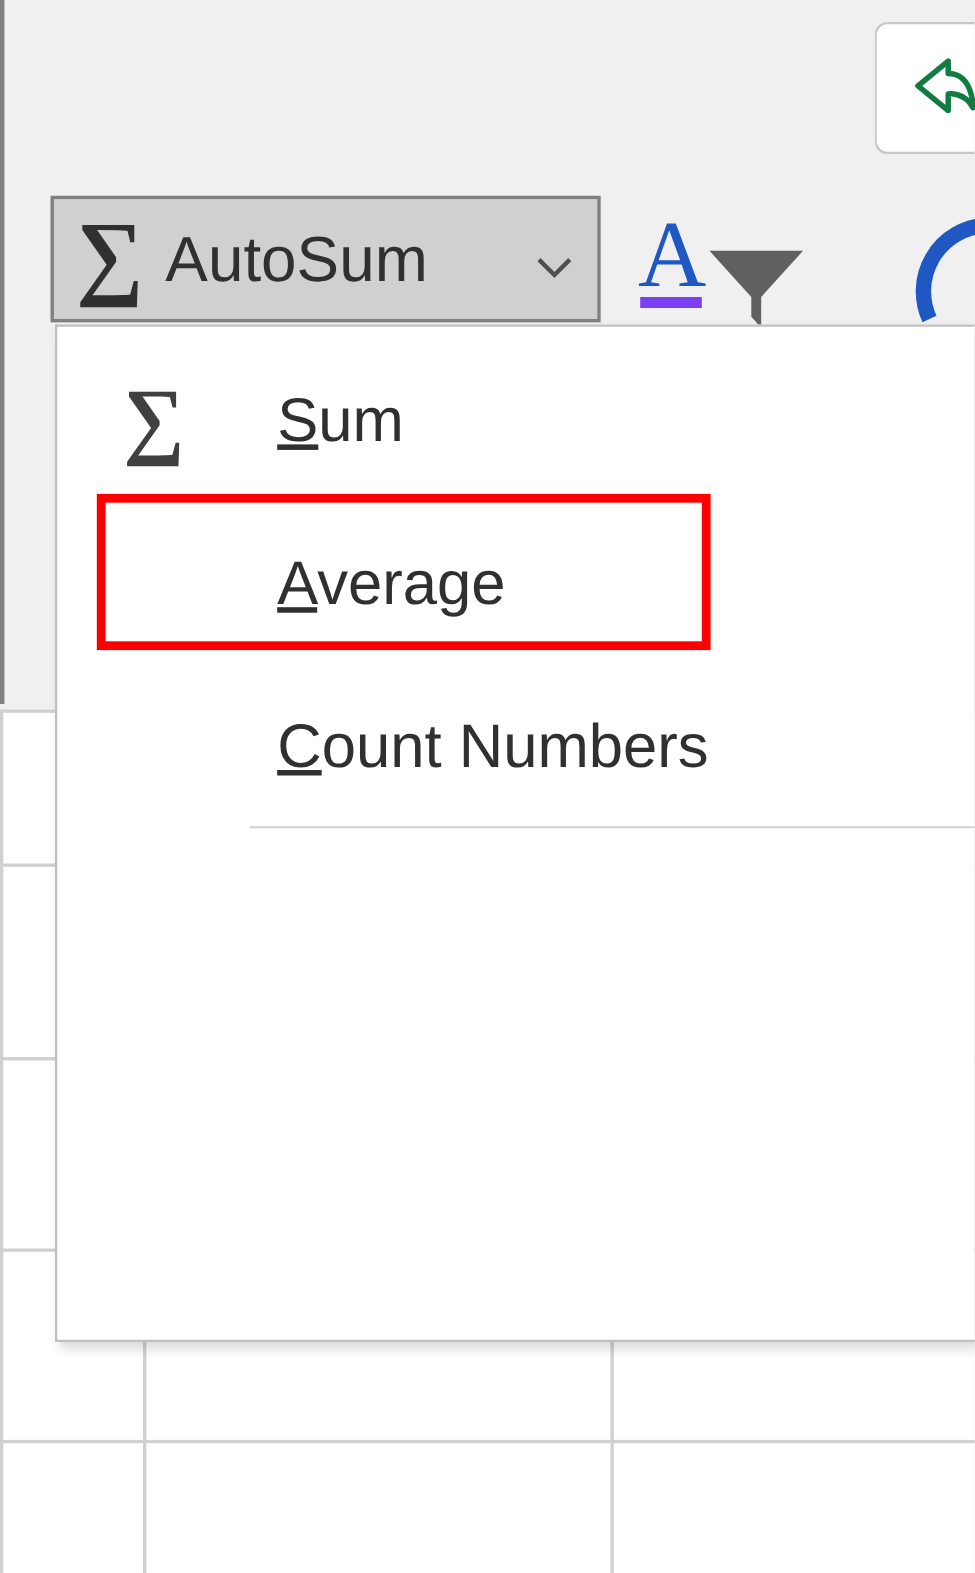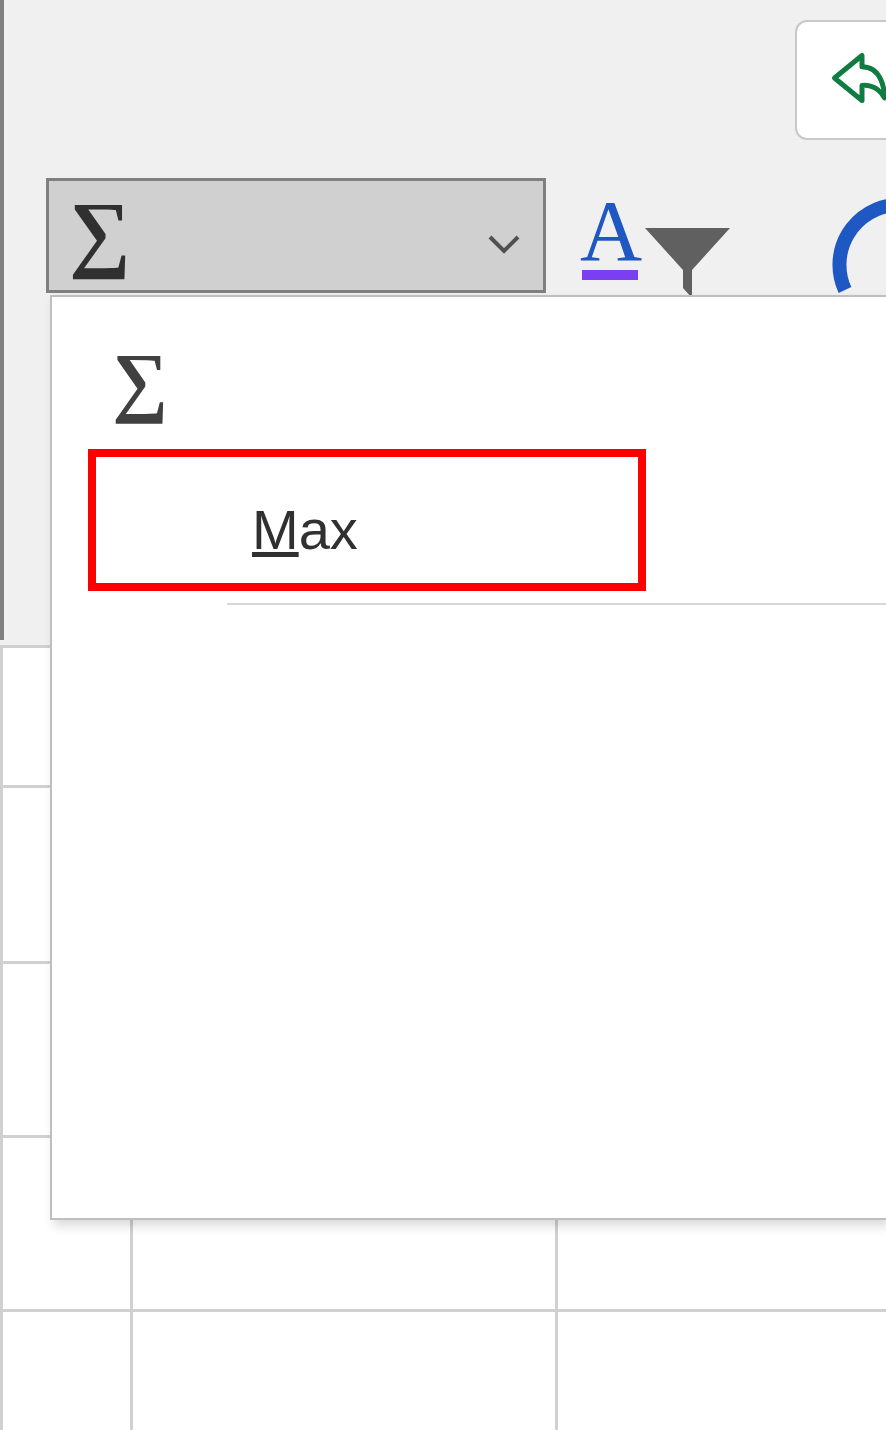--- a/index.html
+++ b/index.html
@@ -157,20 +157,21 @@
 <div class="share-btn">
   <span>
     <svg viewBox="0 0 48 48">
       <path d="M6 24 L28 6 L28 15 C44 15 46 34 46 40 C40 28 28 30 28 30 L28 42 Z" fill="none" stroke="#107c41" stroke-width="4" stroke-linejoin="round"></path>
     </svg>
   </span>
 </div>
 
 <div class="autosum-btn">
   <span class="sigma">∑</span>
+  <span>AutoSum</span>
   <span class="chev">
     <svg viewBox="0 0 34 24">
         <path d="M3 5 L17 19 L31 5" fill="none" stroke="#505050" stroke-width="4"></path>
       </svg>
   </span>
 </div>
 
 <div class="sortfilter-btn">
   <span>
     <svg viewBox="0 0 150 110">
@@ -189,26 +190,30 @@
     <svg viewBox="0 0 70 100">
       <path d="M70 10 A60 60 0 0 0 20 95" fill="none" stroke="#1f57c3" stroke-width="14"></path>
     </svg>
   </span>
 </div>
 
 <div class="dropdown">
 
   <div class="menu-item" style="margin-top:10px">
     <span class="mi-icon">∑</span>
+    <span><span class="accel">S</span>um</span>
   </div>
 
-
-
   <div class="menu-item">
-    <span><span class="accel">M</span>ax</span>
+    <span><span class="accel">A</span>verage</span>
   </div>
 
+  <div class="menu-item">
+    <span><span class="accel">C</span>ount Numbers</span>
+  </div>
+
+
 
   <div class="menu-sep"></div>
 
 
   <div class="highlight-box" style="left:36px; top:152px; width:558px; height:142px;"></div>
 </div>
 
 </body></html>

